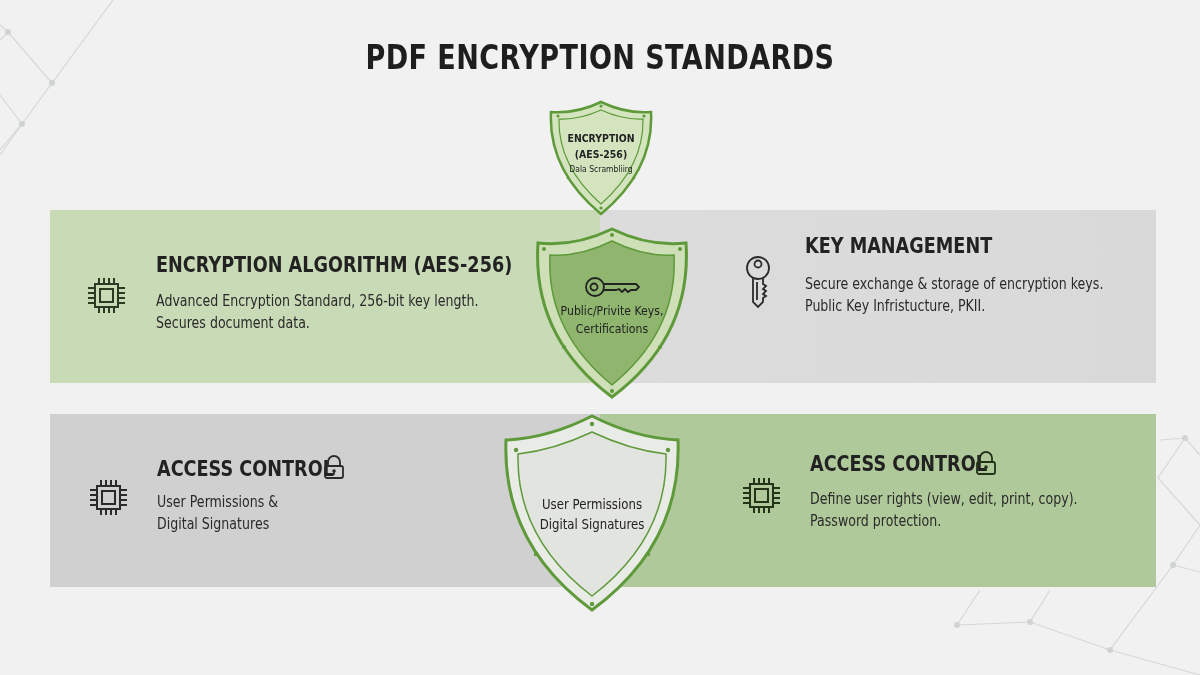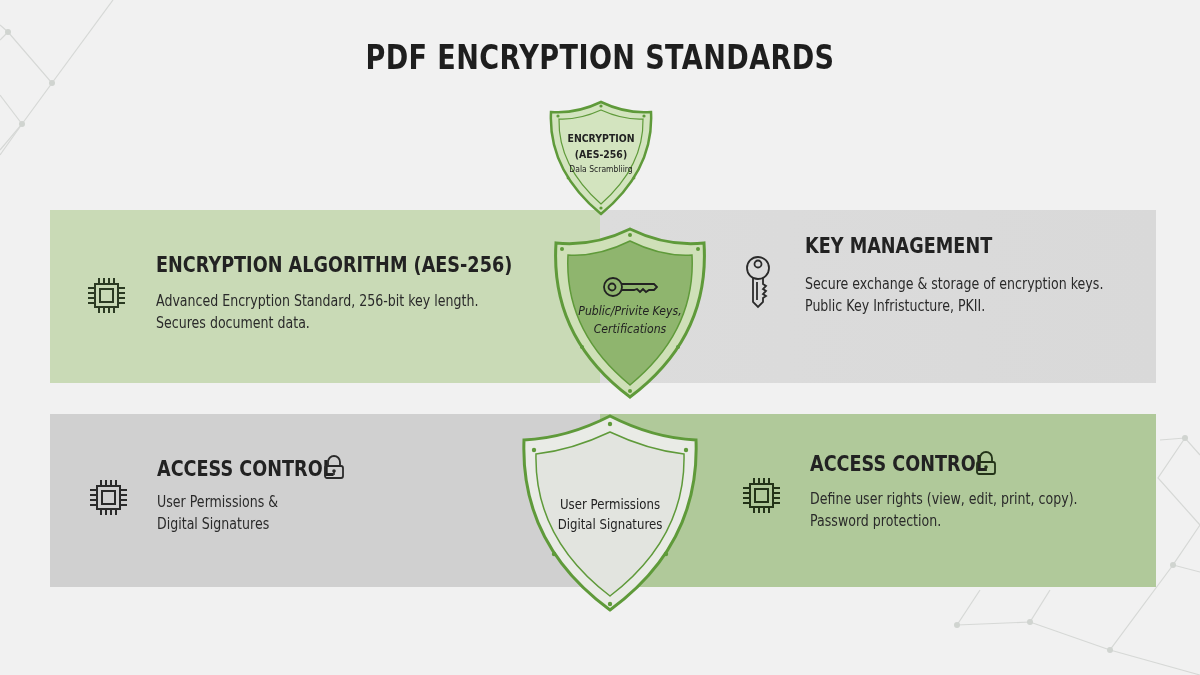--- a/index.html
+++ b/index.html
@@ -204,21 +204,21 @@
         <circle cx="53" cy="108" r="1.6"></circle>
         <circle cx="20" cy="78" r="1.4"></circle>
         <circle cx="86" cy="78" r="1.4"></circle>
       </g>
   </svg>
   <div class="shield-text" style="left:0; width:106px; top:32px; font-size:11px; font-weight:bold; transform:scaleX(0.85);">ENCRYPTION</div>
   <div class="shield-text" style="left:0; width:106px; top:48px; font-size:11px; font-weight:bold; transform:scaleX(0.85);">(AES-256)</div>
   <div class="shield-text" style="left:0; width:106px; top:64px; font-size:9px; transform:scaleX(0.85);">Dala Scrambliirg</div>
 </div>
 
-<div class="shield" style="left:552px; top:227px; width:156px; height:172px;font-style:italic;">
+<div class="shield" style="left:534px; top:227px; width:156px; height:172px;">
   <svg width="156" height="172" viewBox="0 0 156 172" style="position:absolute; left:0; top:0;">
     <path d="M78 2 Q115 20 152 16 Q158 110 78 170 Q-2 110 4 16 Q41 20 78 2 Z" fill="#cfe0b8" stroke="#5f9a3a" stroke-width="3"></path>
     <path d="M78 14 Q110 30 140 28 Q144 104 78 158 Q12 104 16 28 Q46 30 78 14 Z" fill="#8fb56e" stroke="#5f9a3a" stroke-width="1.5"></path>
     <g fill="#5f9a3a">
         <circle cx="78" cy="8" r="2"></circle>
         <circle cx="10" cy="22" r="2"></circle>
         <circle cx="146" cy="22" r="2"></circle>
         <circle cx="78" cy="164" r="2"></circle>
         <circle cx="30" cy="120" r="2"></circle>
         <circle cx="126" cy="120" r="2"></circle>
@@ -228,21 +228,21 @@
     <g stroke="#222" stroke-width="1.8" fill="none">
       <circle cx="11" cy="12" r="9"></circle>
       <circle cx="10" cy="12" r="3.5"></circle>
       <path d="M20 9 L52 9 L55 12 L52 15 L47 15 L44 17 L41 14 L38 17 L35 14 L32 15 L20 15"></path>
     </g>
   </svg>
   <div class="shield-text" style="left:0; width:156px; top:76px; font-size:13px; transform:scaleX(0.84);">Public/Privite Keys,</div>
   <div class="shield-text" style="left:0; width:156px; top:94px; font-size:13px; transform:scaleX(0.84);">Certifications</div>
 </div>
 
-<div class="shield" style="left:520px; top:414px; width:180px; height:198px;">
+<div class="shield" style="left:502px; top:414px; width:180px; height:198px;">
   <svg width="180" height="198" viewBox="0 0 180 198" style="position:absolute; left:0; top:0;">
     <path d="M90 2 Q133 24 176 26 Q180 130 90 196 Q0 130 4 26 Q47 24 90 2 Z" fill="#e9ebe6" stroke="#5f9a3a" stroke-width="3"></path>
     <path d="M90 18 Q128 36 164 40 Q166 124 90 182 Q14 124 16 40 Q52 36 90 18 Z" fill="#e2e4df" stroke="#5f9a3a" stroke-width="1.5"></path>
     <g fill="#5f9a3a">
         <circle cx="90" cy="10" r="2.2"></circle>
         <circle cx="14" cy="36" r="2.2"></circle>
         <circle cx="166" cy="36" r="2.2"></circle>
         <circle cx="90" cy="190" r="2.2"></circle>
         <circle cx="34" cy="140" r="2.2"></circle>
         <circle cx="146" cy="140" r="2.2"></circle>

